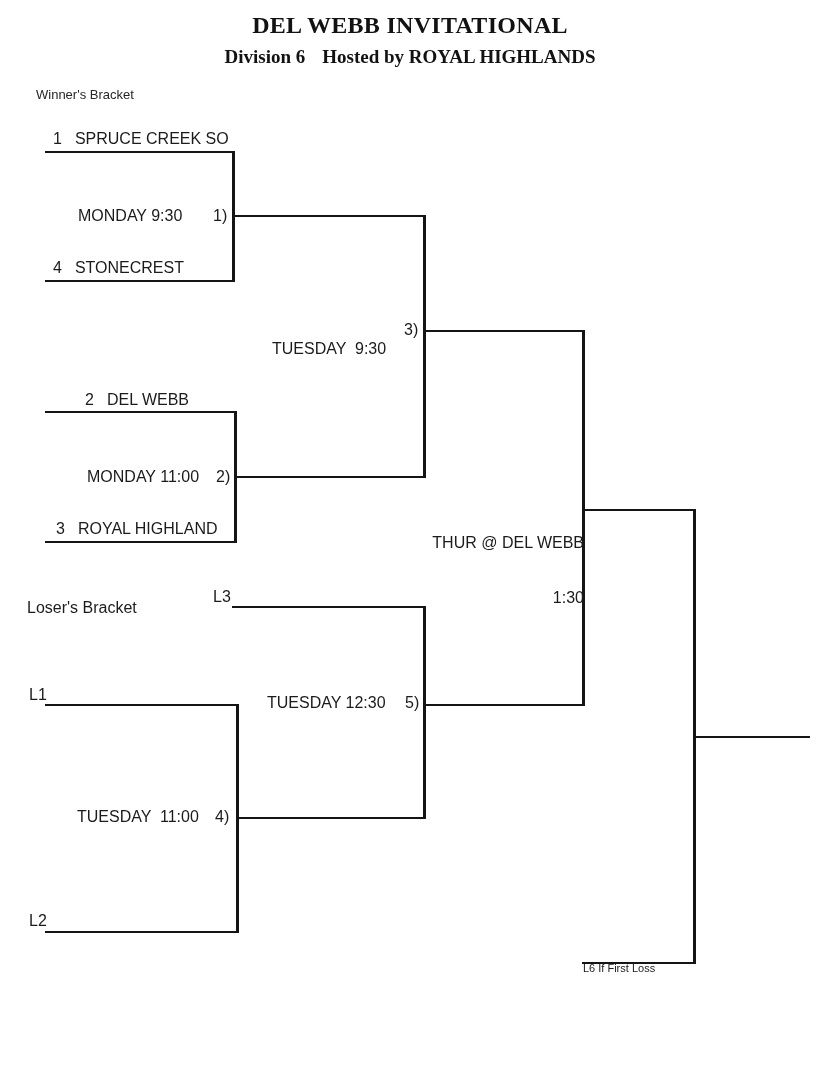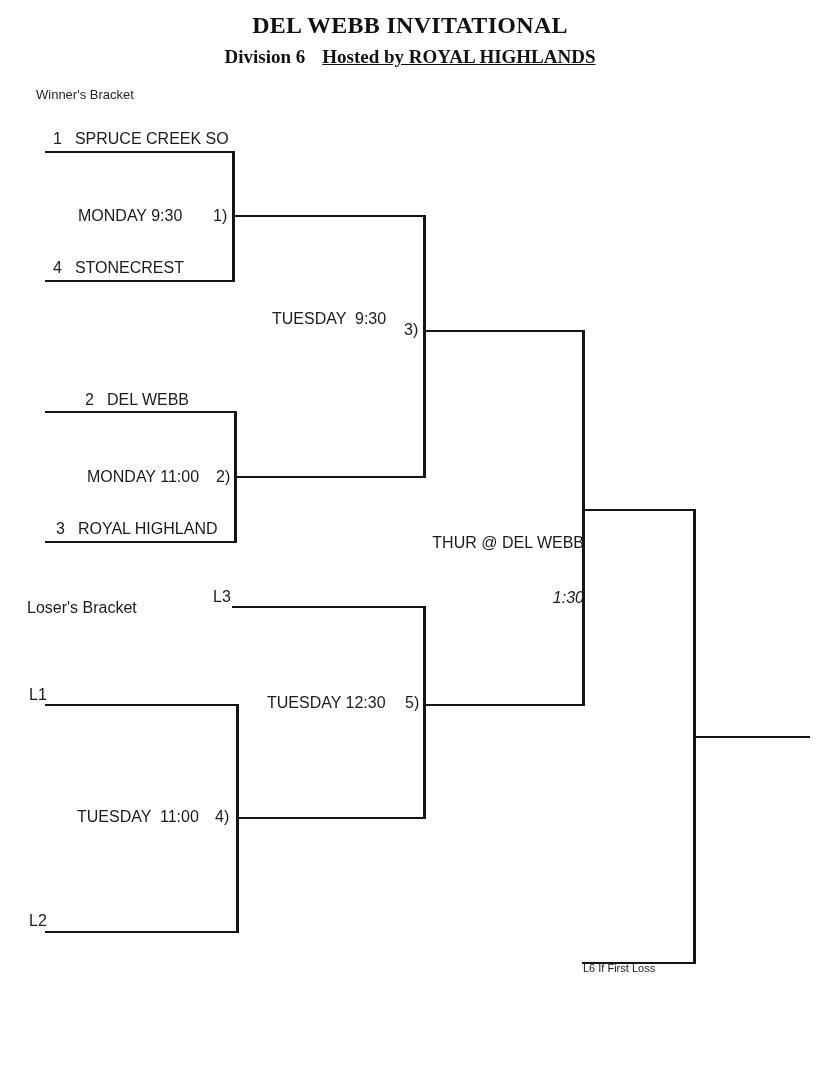--- a/index.html
+++ b/index.html
@@ -16,40 +16,40 @@
     position: absolute;
     left: 0; top: 12px;
     width: 820px;
     text-align: center;
     font-family: "Liberation Serif", serif;
     font-weight: bold;
     color: #121212;
   }
   .title { font-size: 24px; letter-spacing: 0.3px; }
   .subtitle { margin-top: 7px; font-size: 19px; }
-  .subtitle .host { margin-left: 17px; text-decoration: underline; }
+  .subtitle .host { margin-left: 17px; }
   .t {
     position: absolute;
     font-size: 16px;
     white-space: pre;
     line-height: 1.05;
   }
   .small { font-size: 11px; }
   .serif-label {
     position: absolute;
     font-family: Liberation Sans, sans-serif;
     font-size: 13px;
     color: #262626;
     white-space: pre;
   }
   .row { display: flex; gap: 13px; }
   .hl { position: absolute; height: 2px; background: #151515; }
   .vl { position: absolute; width: 3px; background: #151515; }
   .ctr { text-align: right; }
-  .ctr .line2 { margin-top: 5px; font-style: italic; }
+  .ctr .line2 { margin-top: 5px; }
 </style>
 </head>
 <body>
 
 <div class="page">
 
   <div class="hdr">
     <div class="title">DEL WEBB INVITATIONAL</div>
     <div class="subtitle"><span>Division 6</span><span class="host">Hosted by ROYAL HIGHLANDS</span></div>
   </div>
@@ -82,21 +82,21 @@
   <div class="hl" style="left:232px; top:215px; width:193px"></div>
 
   <div class="hl" style="left:45px; top:411px; width:191px"></div>
   <div class="hl" style="left:45px; top:541px; width:191px"></div>
   <div class="vl" style="left:234px; top:411px; height:132px"></div>
   <div class="t" style="left:87px; top:469px">MONDAY 11:00</div>
   <div class="t" style="left:216px; top:469px">2)</div>
   <div class="hl" style="left:234px; top:476px; width:191px"></div>
 
   <div class="vl" style="left:423px; top:215px; height:263px"></div>
-  <div class="t" style="left:272px; top:311px">TUESDAY  9:30</div>
+  <div class="t" style="left:272px; top:341px">TUESDAY  9:30</div>
   <div class="t" style="left:404px; top:322px">3)</div>
   <div class="hl" style="left:423px; top:330px; width:161px"></div>
 
   <div class="vl" style="left:582px; top:330px; height:376px"></div>
   <div class="t ctr" style="left:432px; top:501px; width:152px">
     <div>THUR @ DEL WEBB</div>
     <div class="line2">1:30</div>
   </div>
   <div class="hl" style="left:582px; top:509px; width:113px"></div>
 

